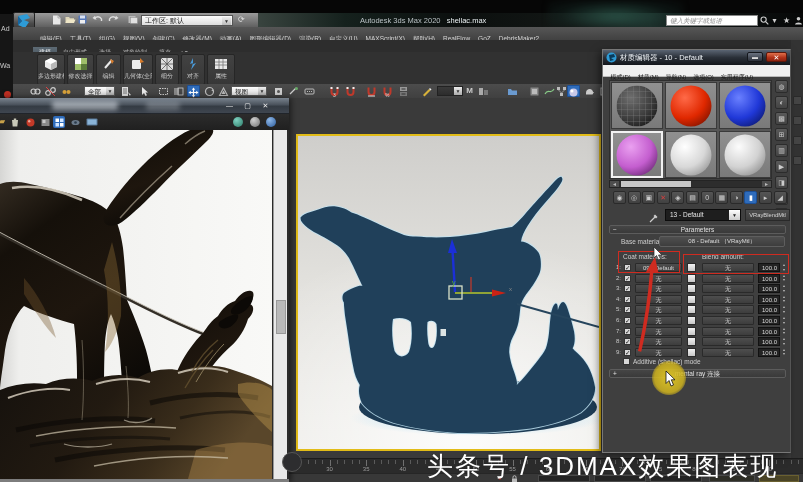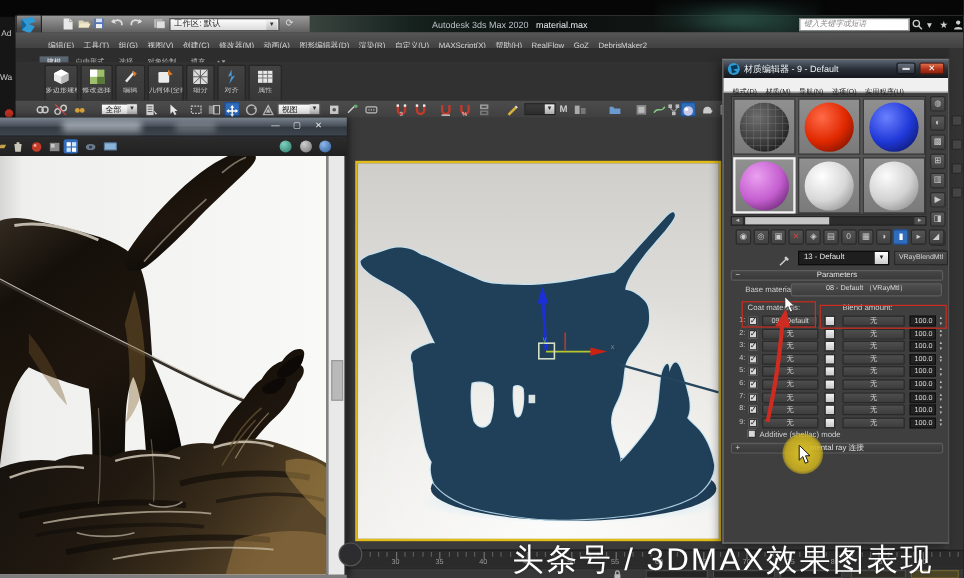--- a/index.html
+++ b/index.html
@@ -185,21 +185,21 @@
   <div id="qat"></div>
 
   <div class="abs ws-combo">
     <span>工作区: 默认</span>
     <span class="dd">▼</span>
   </div>
   <div class="abs" style="left:238px;top:15px;font-size:8px;color:#ddd;">⟳</div>
 
   <div class="abs title-text">
     <span>Autodesk 3ds Max 2020</span>&nbsp;&nbsp;
-    <span class="title-file">material.max</span>
+    <span class="title-file">shellac.max</span>
   </div>
 
   <div class="abs search-box">
     <span>键入关键字或短语</span>
   </div>
   <div class="abs ic-top" style="left:759px;">
     <svg width="9" height="9" viewBox="0 0 9 9" style="margin-top:1px;">
         <circle cx="3.6" cy="3.6" r="2.6" fill="none" stroke="#ccc" stroke-width="1.1"></circle>
         <path d="M5.6 5.6 L8.3 8.3" stroke="#ccc" stroke-width="1.2"></path>
       </svg>
@@ -722,21 +722,21 @@
     <div class="pw-bottom"></div>
   </div>
   <div class="abs pw-float"></div>
 
   <div class="abs mat-editor">
     <div class="me-title">
       <svg class="abs" style="left:3px;top:2px;" width="11" height="11" viewBox="0 0 11 11">
           <circle cx="5.5" cy="5.5" r="5" fill="#2e9bd6"></circle>
           <path d="M3,3 L8,2 L9,5 L5,6 L8,8 L4,9 Z" fill="#0a3a5a"></path>
         </svg>
-      <span class="tt">材质编辑器 - 9 - Default</span>
+      <span class="tt">材质编辑器 - 10 - Default</span>
       <div class="me-min">▬</div>
       <div class="me-close">✕</div>
     </div>
     <div class="me-menu" id="meMenu" style="padding-left: 4px;"><span class="mitem">模式(D)</span><span class="mitem">材质(M)</span><span class="mitem">导航(N)</span><span class="mitem">选项(O)</span><span class="mitem">实用程序(U)</span></div>
     <div class="me-slots" id="meSlots">
         <div class="slot" style="left: 1px; top: 1px;">
           <div class="sphere" style="background: repeating-linear-gradient(0deg, transparent 0px, transparent 5px, rgba(130, 130, 130, 0.3) 5px, rgba(130, 130, 130, 0.3) 6px), repeating-linear-gradient(90deg, transparent 0px, transparent 5px, rgba(130, 130, 130, 0.3) 5px, rgba(130, 130, 130, 0.3) 6px), radial-gradient(circle at 35% 30%, rgb(110, 110, 110), rgb(60, 60, 60) 55%, rgb(22, 22, 22) 88%);"></div>
         </div>
         <div class="slot" style="left: 55px; top: 1px;">
           <div class="sphere" style="background: radial-gradient(circle at 35% 30%, rgb(255, 106, 72), rgb(224, 40, 0) 52%, rgb(110, 16, 0) 92%);"></div>

